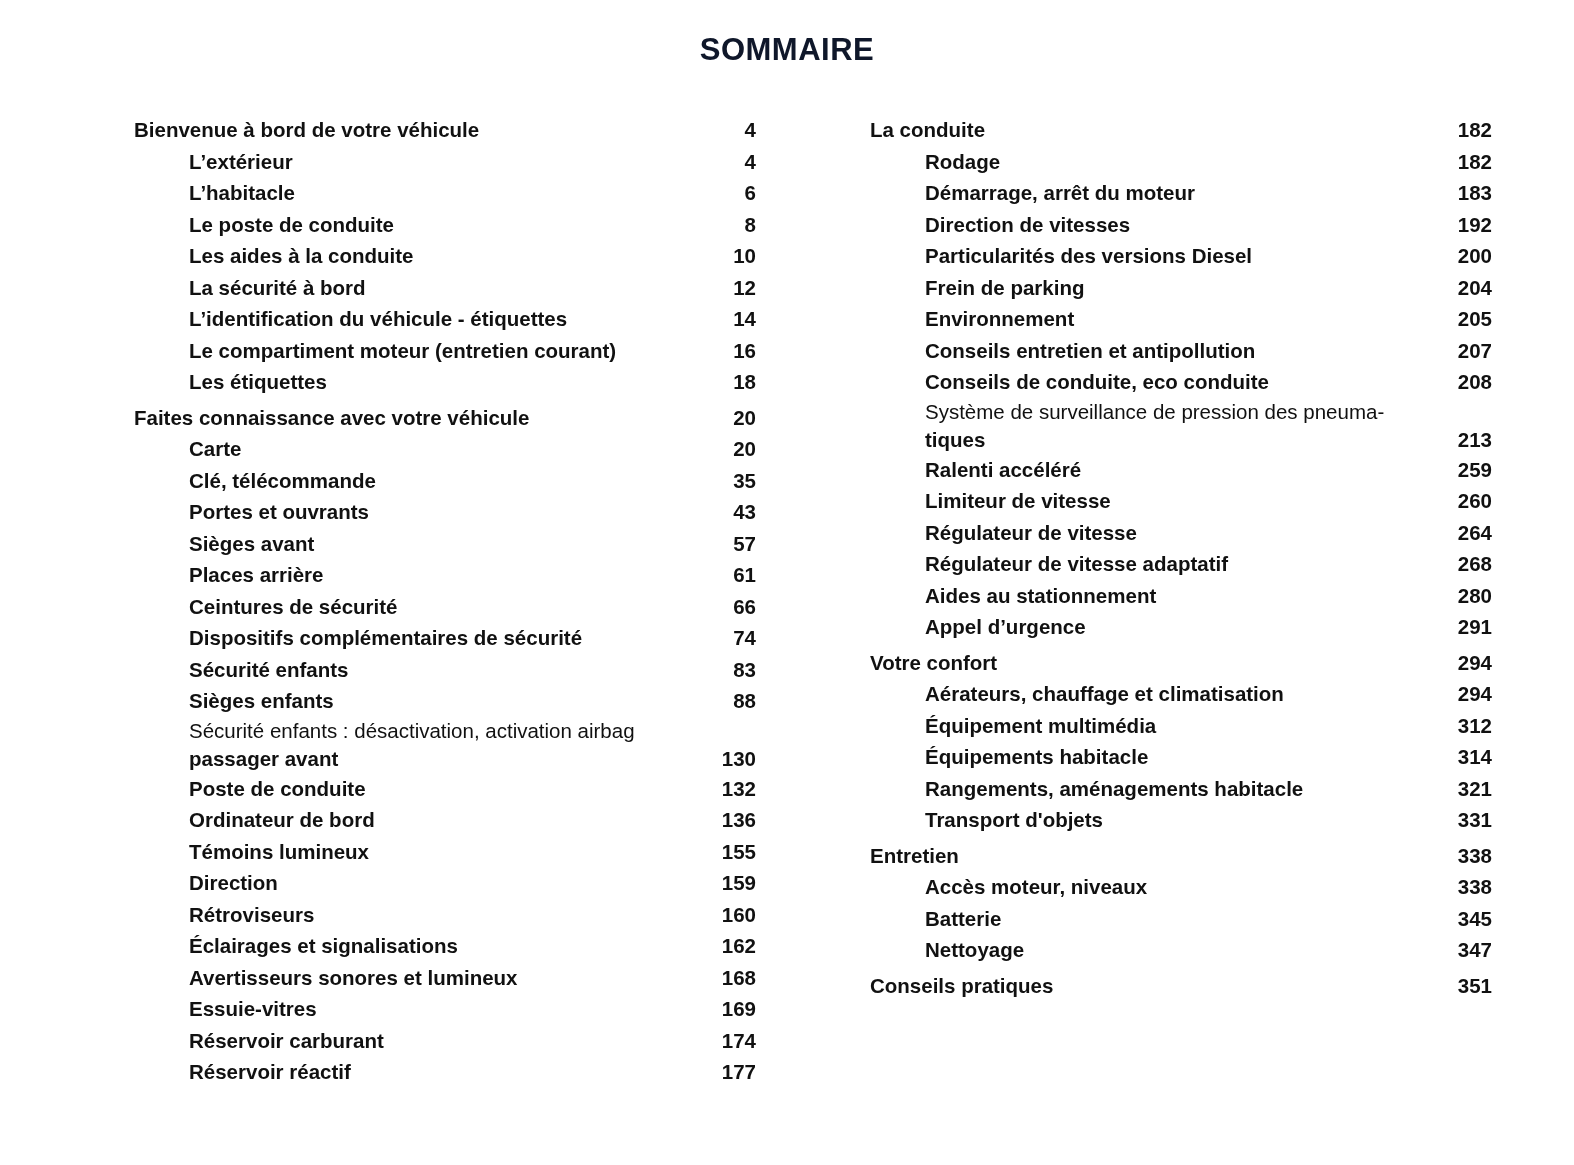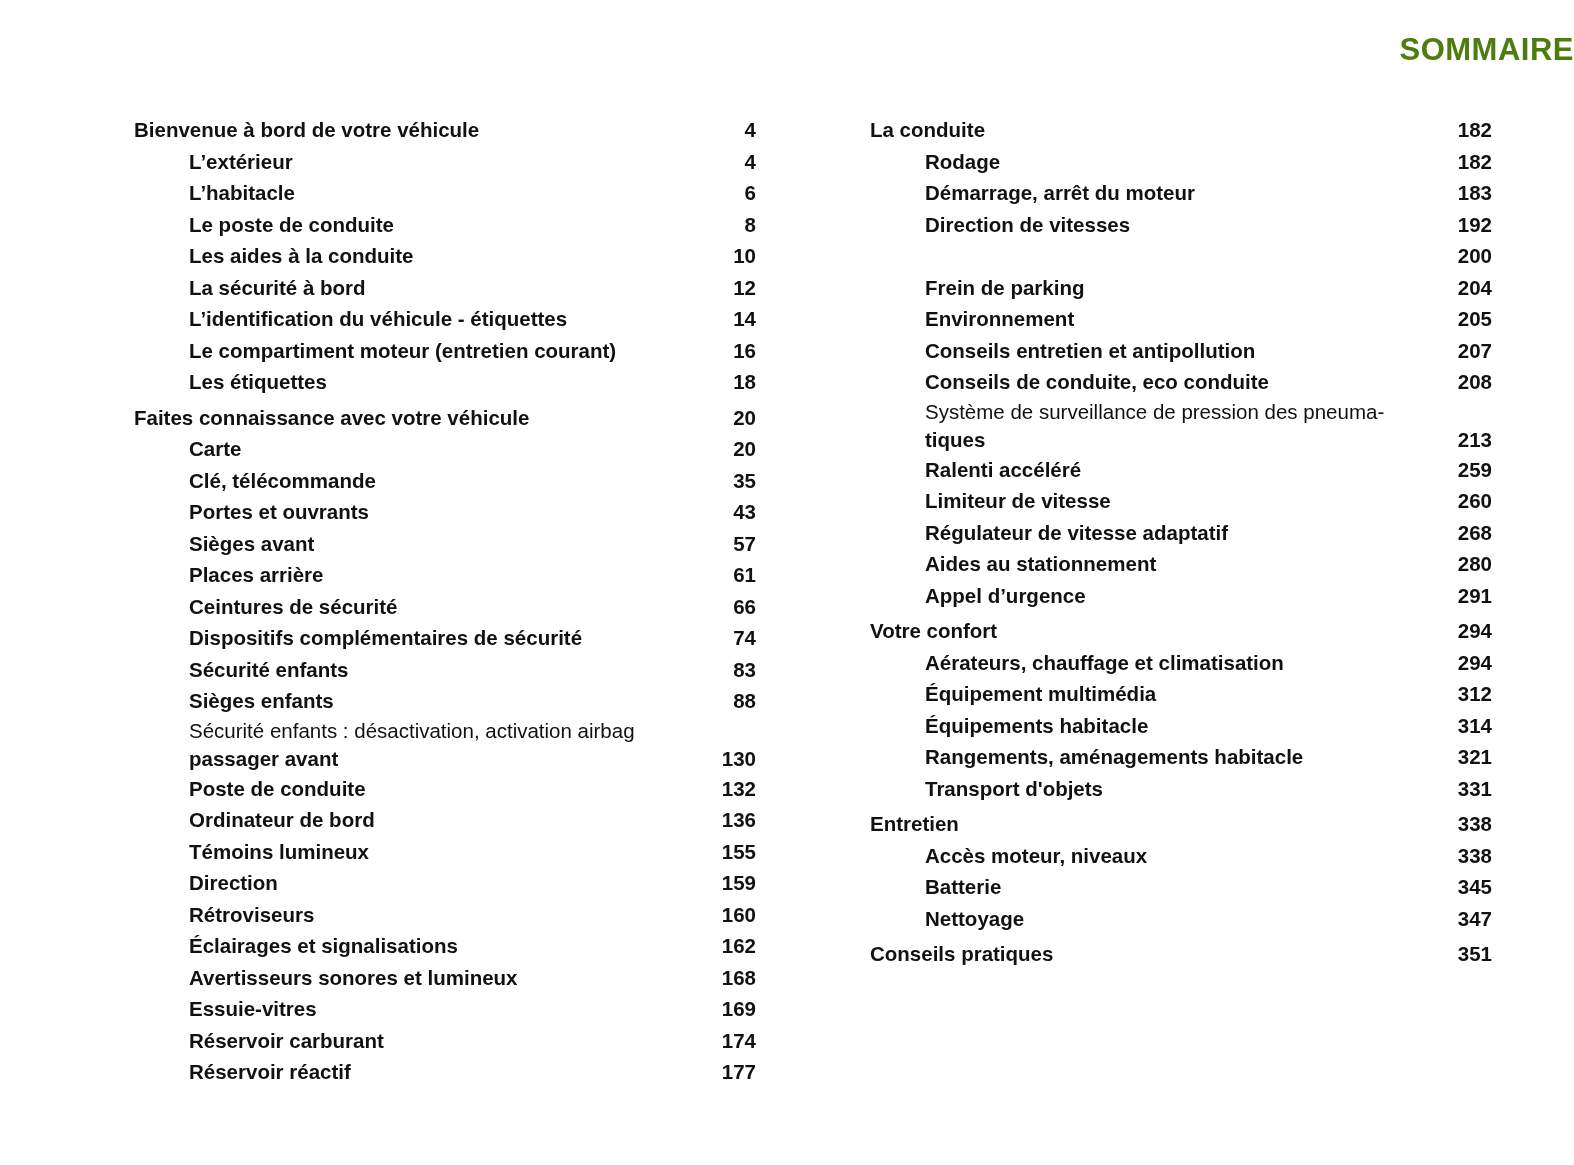--- a/index.html
+++ b/index.html
@@ -13,25 +13,25 @@
       position: relative;
       overflow: hidden;
       font-family: "Liberation Sans", "DejaVu Sans", sans-serif;
       color: #111111;
     }
     .page-title {
       position: absolute;
       top: 32px;
       left: 0;
       width: 1574px;
-      text-align: right;
+      text-align: center;
       font-size: 31px;
       font-weight: bold;
       letter-spacing: 0.5px;
-      color: #4d7c0f;
+      color: #0f172a;
     }
     .col {
       position: absolute;
       top: 106px;
       width: 622px;
       margin-top: 8px;
     }
     .col-left { left: 134px; }
     .col-right { left: 870px; }
 
@@ -259,20 +259,21 @@
       <span class="label">Démarrage, arrêt du moteur</span>
       <span class="dots"></span>
       <span class="page">183</span>
     </div>
   <div class="row item">
       <span class="label">Direction de vitesses</span>
       <span class="dots"></span>
       <span class="page">192</span>
     </div>
   <div class="row item">
+      <span class="label">Particularités des versions Diesel</span>
       <span class="dots"></span>
       <span class="page">200</span>
     </div>
   <div class="row item">
       <span class="label">Frein de parking</span>
       <span class="dots"></span>
       <span class="page">204</span>
     </div>
   <div class="row item">
       <span class="label">Environnement</span>
@@ -301,20 +302,25 @@
       <span class="label">Ralenti accéléré</span>
       <span class="dots"></span>
       <span class="page">259</span>
     </div>
   <div class="row item">
       <span class="label">Limiteur de vitesse</span>
       <span class="dots"></span>
       <span class="page">260</span>
     </div>
   <div class="row item">
+      <span class="label">Régulateur de vitesse</span>
+      <span class="dots"></span>
+      <span class="page">264</span>
+    </div>
+  <div class="row item">
       <span class="label">Régulateur de vitesse adaptatif</span>
       <span class="dots"></span>
       <span class="page">268</span>
     </div>
   <div class="row item">
       <span class="label">Aides au stationnement</span>
       <span class="dots"></span>
       <span class="page">280</span>
     </div>
   <div class="row item">

